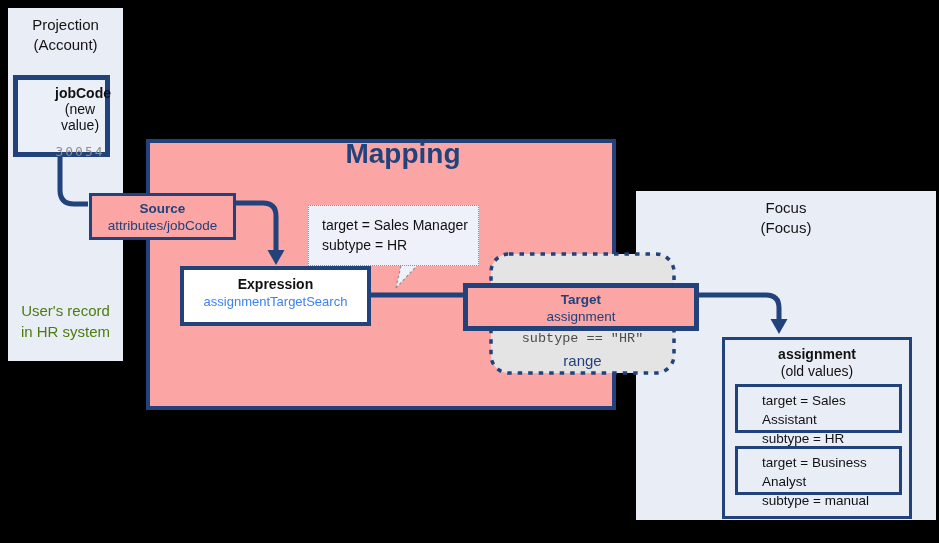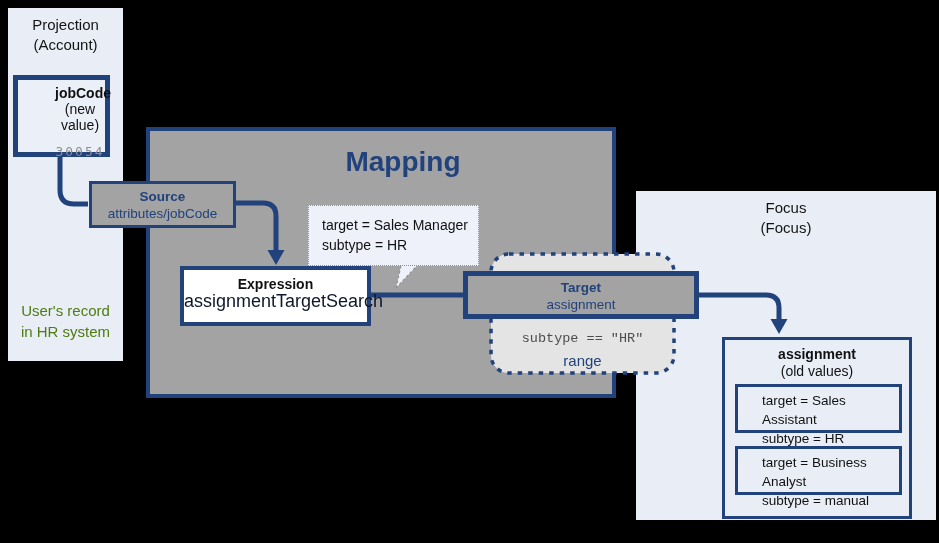--- a/index.html
+++ b/index.html
@@ -3,40 +3,40 @@
 <meta charset="utf-8">
 <style>
   html,body{margin:0;padding:0;background:#000;}
   #stage{
     position:relative;width:939px;height:520px;background:#000;overflow:hidden;
     font-family:"Liberation Sans",sans-serif;color:#111;
   }
   .abs{position:absolute;box-sizing:border-box;}
   
   .panel-light{background:#e9edf6;}
-  .panel-gray{background:#a3a3a3;}
+  .panel-gray{background:#fca5a5;margin-top:12px;}
   #projection-panel{left:8px;top:8px;width:115px;height:353px;z-index:1;}
   #mapping-panel{left:146px;top:127px;width:470px;height:271px;border:4px solid #21427b;z-index:1;}
   #focus-panel{left:636px;top:191px;width:300px;height:349px;z-index:1;}
   .panel-title{text-align:center;font-size:15px;line-height:20px;padding-top:7px;color:#141414;}
   #projection-note{left:8px;top:300px;width:115px;text-align:center;font-size:15px;line-height:21px;z-index:2;color:#4d7c0f;}
-  #mapping-title{left:285px;top:138px;width:236px;text-align:center;font-size:28px;font-weight:bold;color:#21427b;z-index:2;margin-top:8px;}
+  #mapping-title{left:285px;top:138px;width:236px;text-align:center;font-size:28px;font-weight:bold;color:#21427b;z-index:2;}
   
   #wires{left:0;top:0;width:939px;height:543px;z-index:3;}
   
   #jobcode-box{left:13px;top:75px;width:97px;height:82px;border:5px solid #21427b;background:#ebeff8;z-index:4;text-align:center;padding-top:5px;padding-left:37px;}
   #jobcode-box .bname{font-weight:bold;font-size:14px;line-height:16px;}
   #jobcode-box .bqual{font-size:14px;line-height:16px;}
   #jobcode-box .bval{font-family:"DejaVu Sans Mono",monospace;font-size:13px;color:#8e8e8e;letter-spacing:2px;margin-top:11px;}
   #source-box{left:89px;top:181px;width:147px;height:47px;border:3px solid #21427b;z-index:4;text-align:center;padding-top:4px;}
   #source-box .bname{font-weight:bold;font-size:13.5px;line-height:17px;color:#21427b;}
   #source-box .bsub{font-size:13.5px;line-height:17px;color:#21427b;}
   #expression-box{left:180px;top:266px;width:191px;height:60px;border:4px solid #21427b;background:#fff;z-index:4;text-align:center;padding-top:6px;}
   #expression-box .bname{font-weight:bold;font-size:14px;line-height:17px;color:#111;}
-  #expression-box .bsub{font-size:18px;line-height:17px;color:#0f172a;}
+  #expression-box .bsub{font-size:13px;line-height:17px;color:#3b82f6;}
   #target-box{left:463px;top:271px;width:236px;height:48px;border:5px solid #21427b;z-index:4;text-align:center;padding-top:3px;}
   #target-box .bname{font-weight:bold;font-size:13.5px;line-height:17px;color:#21427b;}
   #target-box .bsub{font-size:13.5px;line-height:17px;color:#21427b;}
   #range-code{left:490px;top:331px;width:185px;text-align:center;font-family:"Liberation Mono",monospace;font-size:13.5px;color:#4d4d4d;z-index:4;}
   #range-label{left:490px;top:352px;width:185px;text-align:center;font-size:15px;color:#21427b;z-index:4;}
   #bubble{left:308px;top:205px;width:171px;height:61px;border:1.5px dotted #8f8f8f;background:#eef1f9;z-index:5;padding:9px 0 0 13px;font-size:14px;line-height:20px;color:#111;}
   #assignment-box{left:722px;top:337px;width:190px;height:182px;border:3px solid #21427b;background:#e9edf6;z-index:4;text-align:center;padding-top:6px;}
   #assignment-box .bname{font-weight:bold;font-size:14px;line-height:17px;}
   #assignment-box .bqual{font-size:14px;line-height:17px;}
   .val-box{position:absolute;left:10px;width:167px;height:49px;border:3px solid #21427b;background:#e9edf6;box-sizing:border-box;text-align:left;padding:4px 0 0 24px;font-size:13.5px;line-height:19px;}

